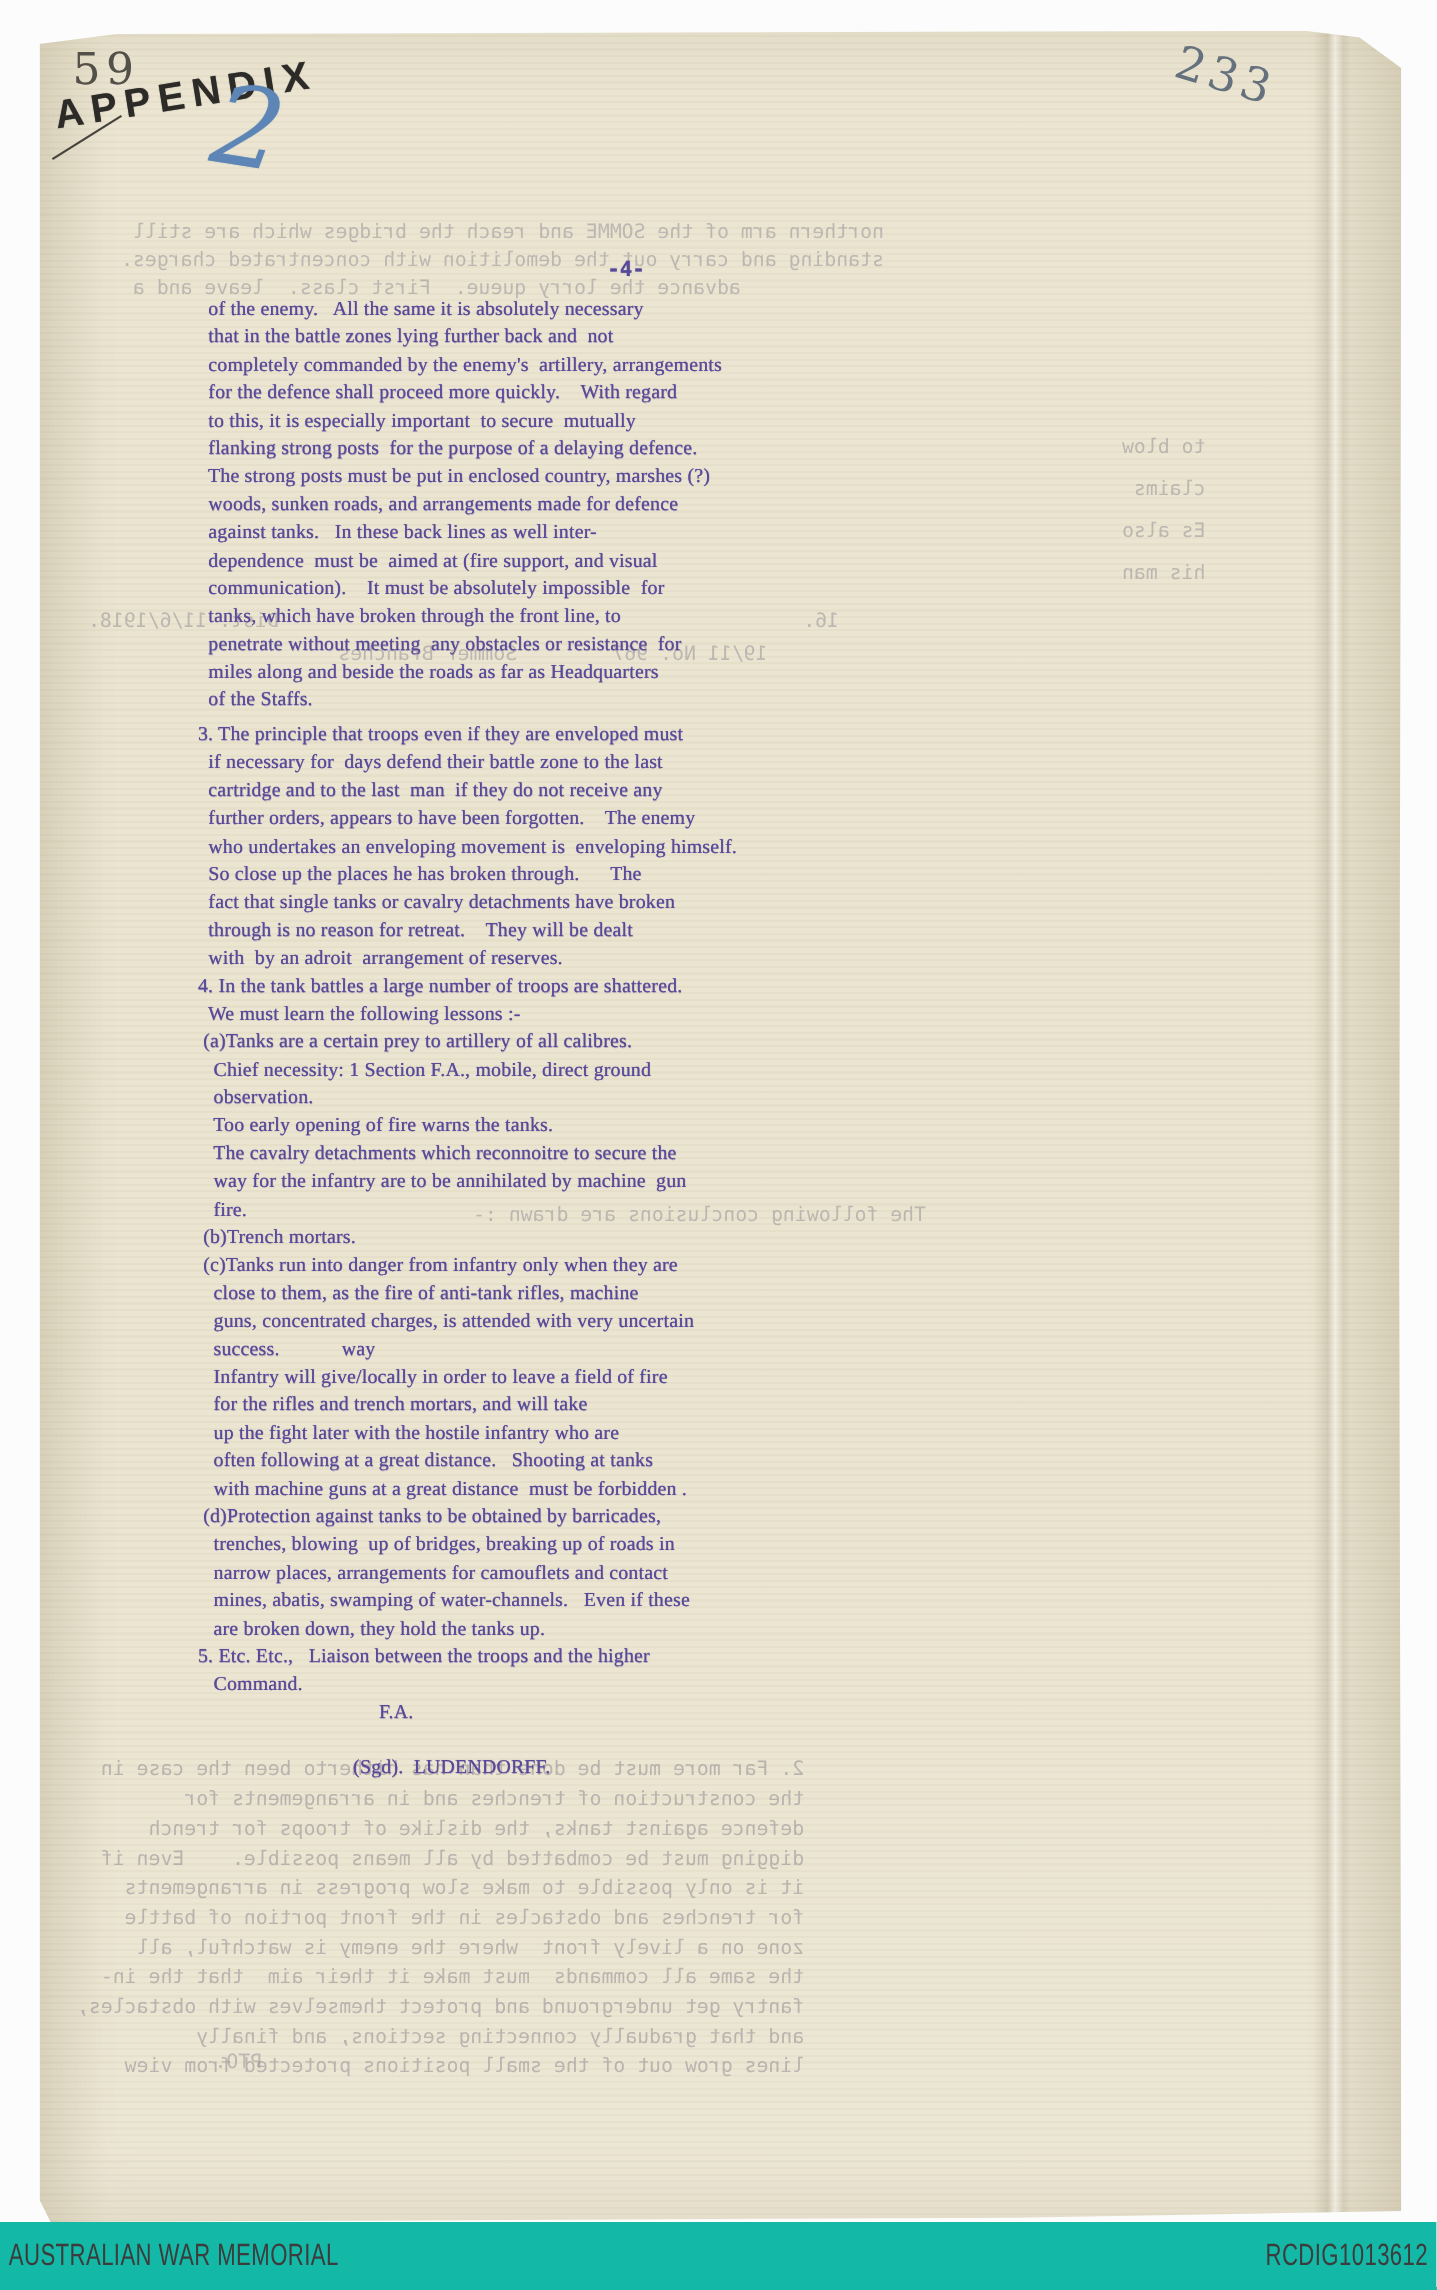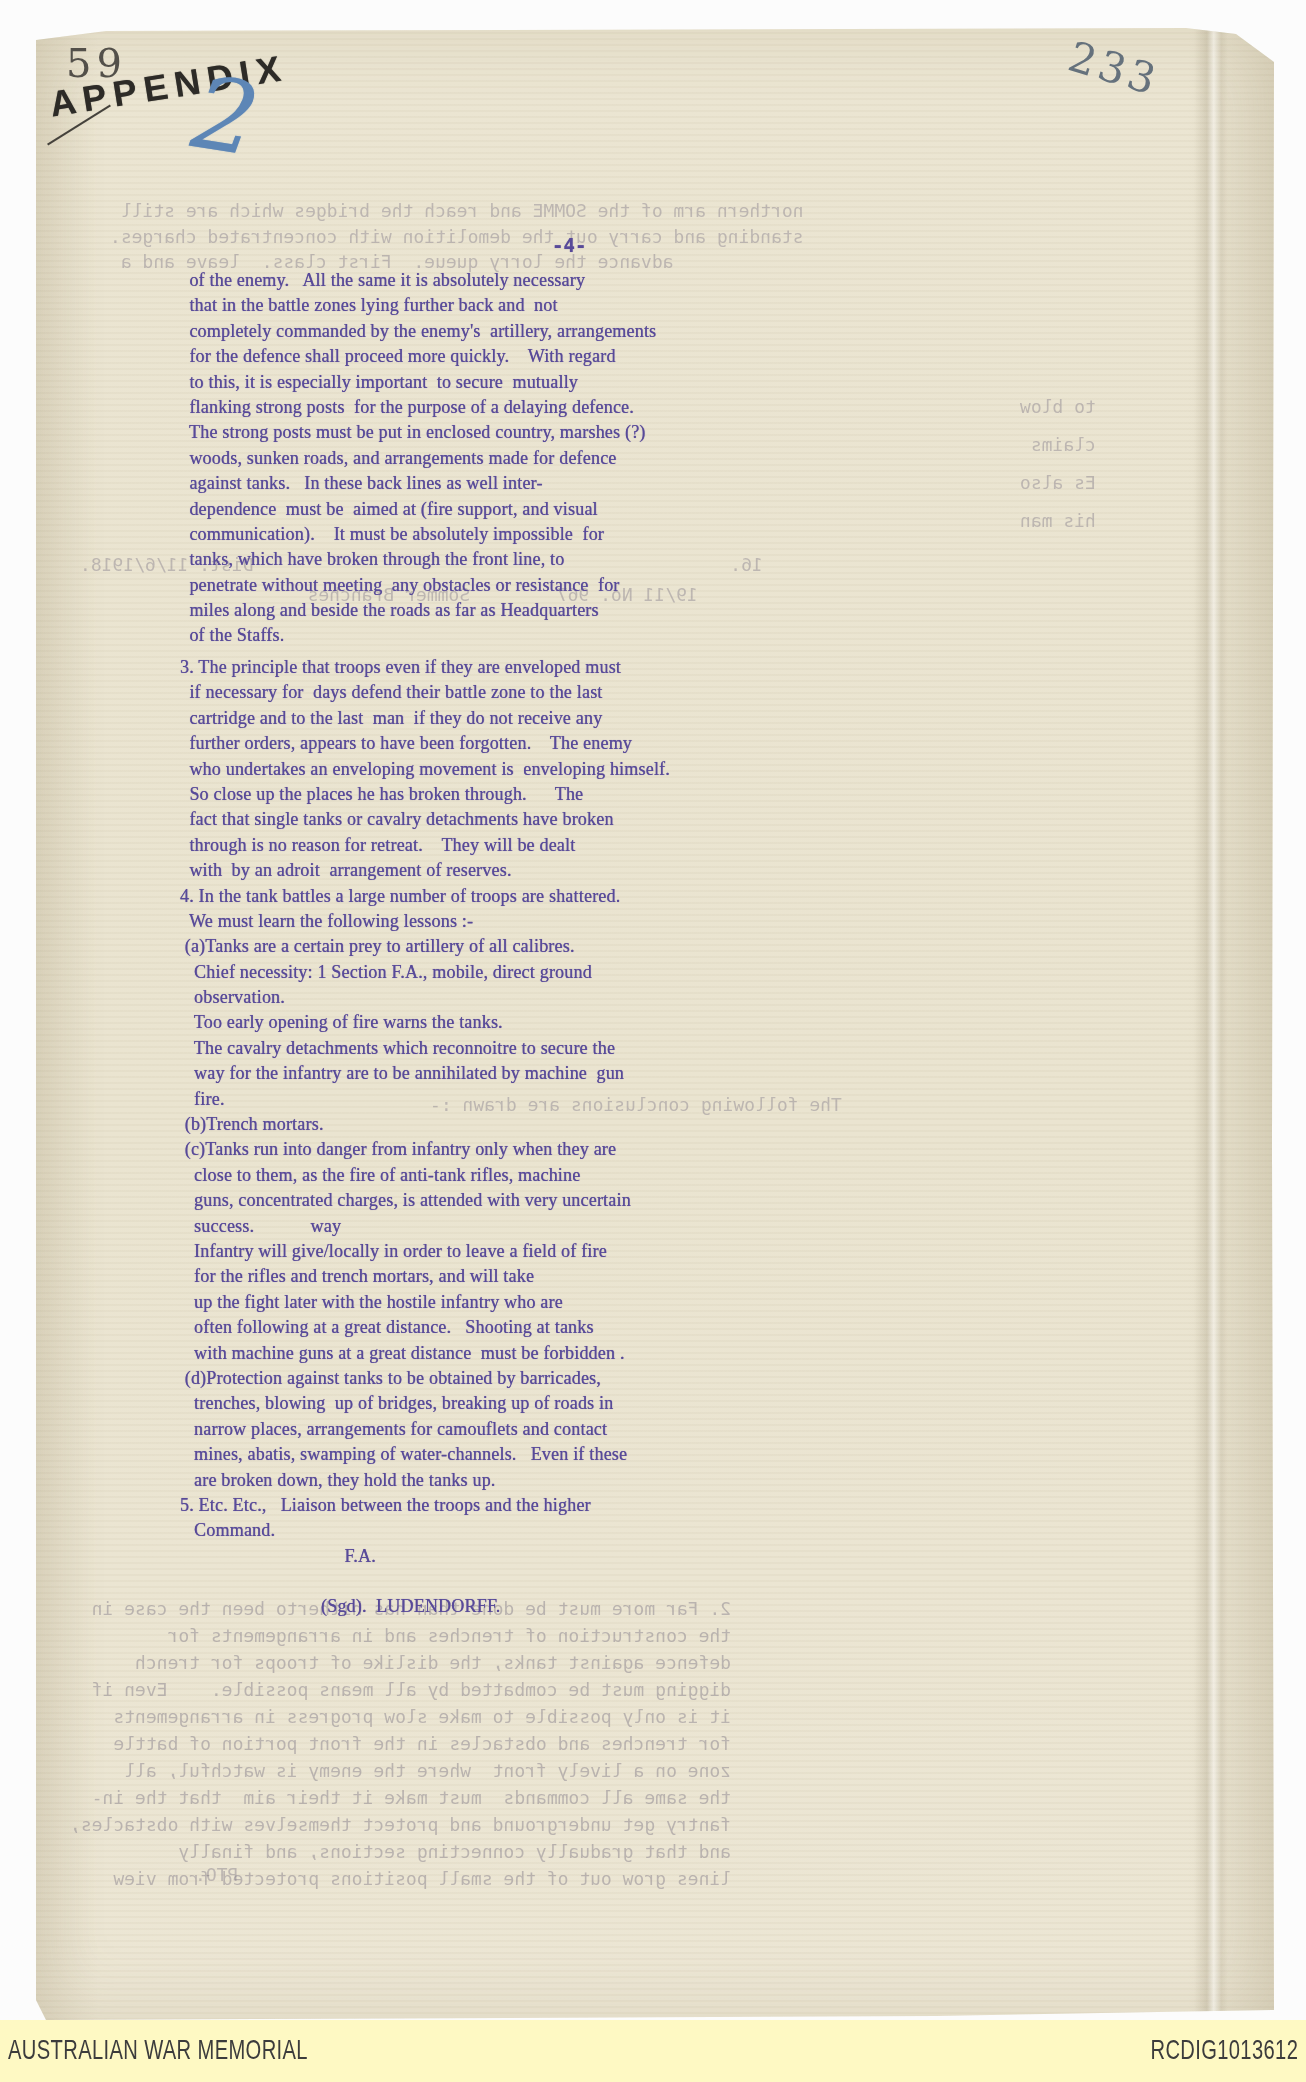--- a/index.html
+++ b/index.html
@@ -72,21 +72,21 @@
     font-family:"DejaVu Sans Mono", monospace;
     font-size:18px;line-height:25.5px;
     color:rgba(122,116,132,0.40);
     white-space:pre;
     transform:scaleX(-1);
     filter:blur(0.4px);
   }
   .ghost.b{line-height:27px;color:rgba(118,112,128,0.42);}
   .footer{
     position:absolute;left:0;top:2020px;width:1306px;height:62px;
-    background:#fef9c3;
+    background:#14b8a6;
   }
   .footer-left{
     position:absolute;left:8px;top:14px;
     font-family:"Liberation Sans", sans-serif;font-size:28px;font-weight:400;
     color:#3c3c3c;transform:scaleX(0.72);transform-origin:0 50%;letter-spacing:0.5px;
     white-space:nowrap;
   }
   .footer-right{
     position:absolute;right:8px;top:14px;
     font-family:"Liberation Sans", sans-serif;font-size:28px;font-weight:400;

